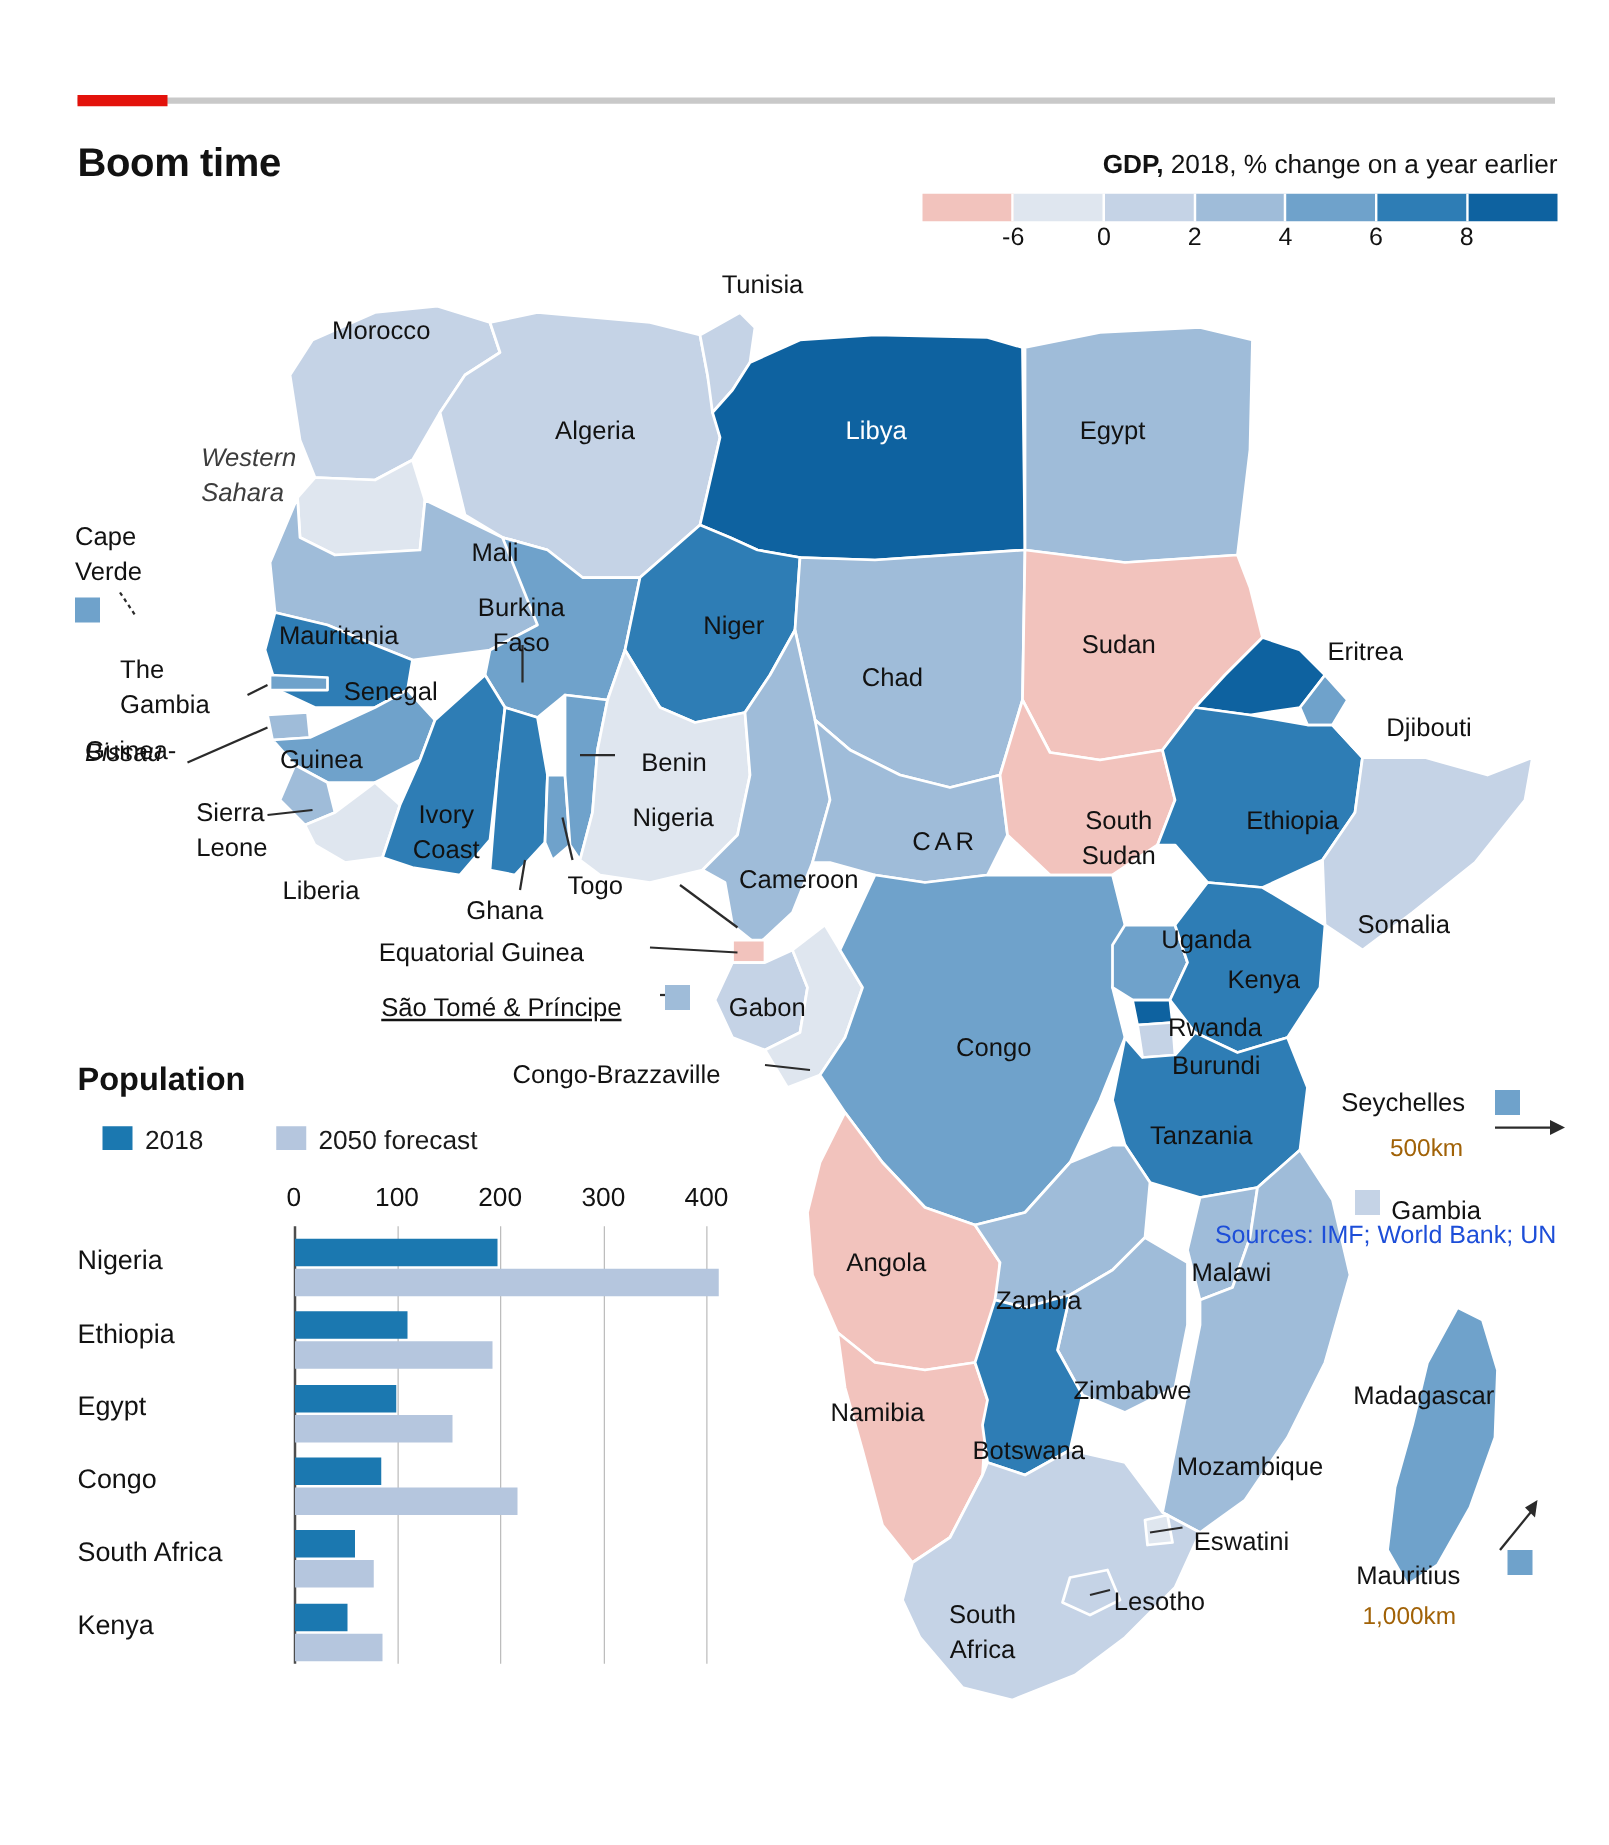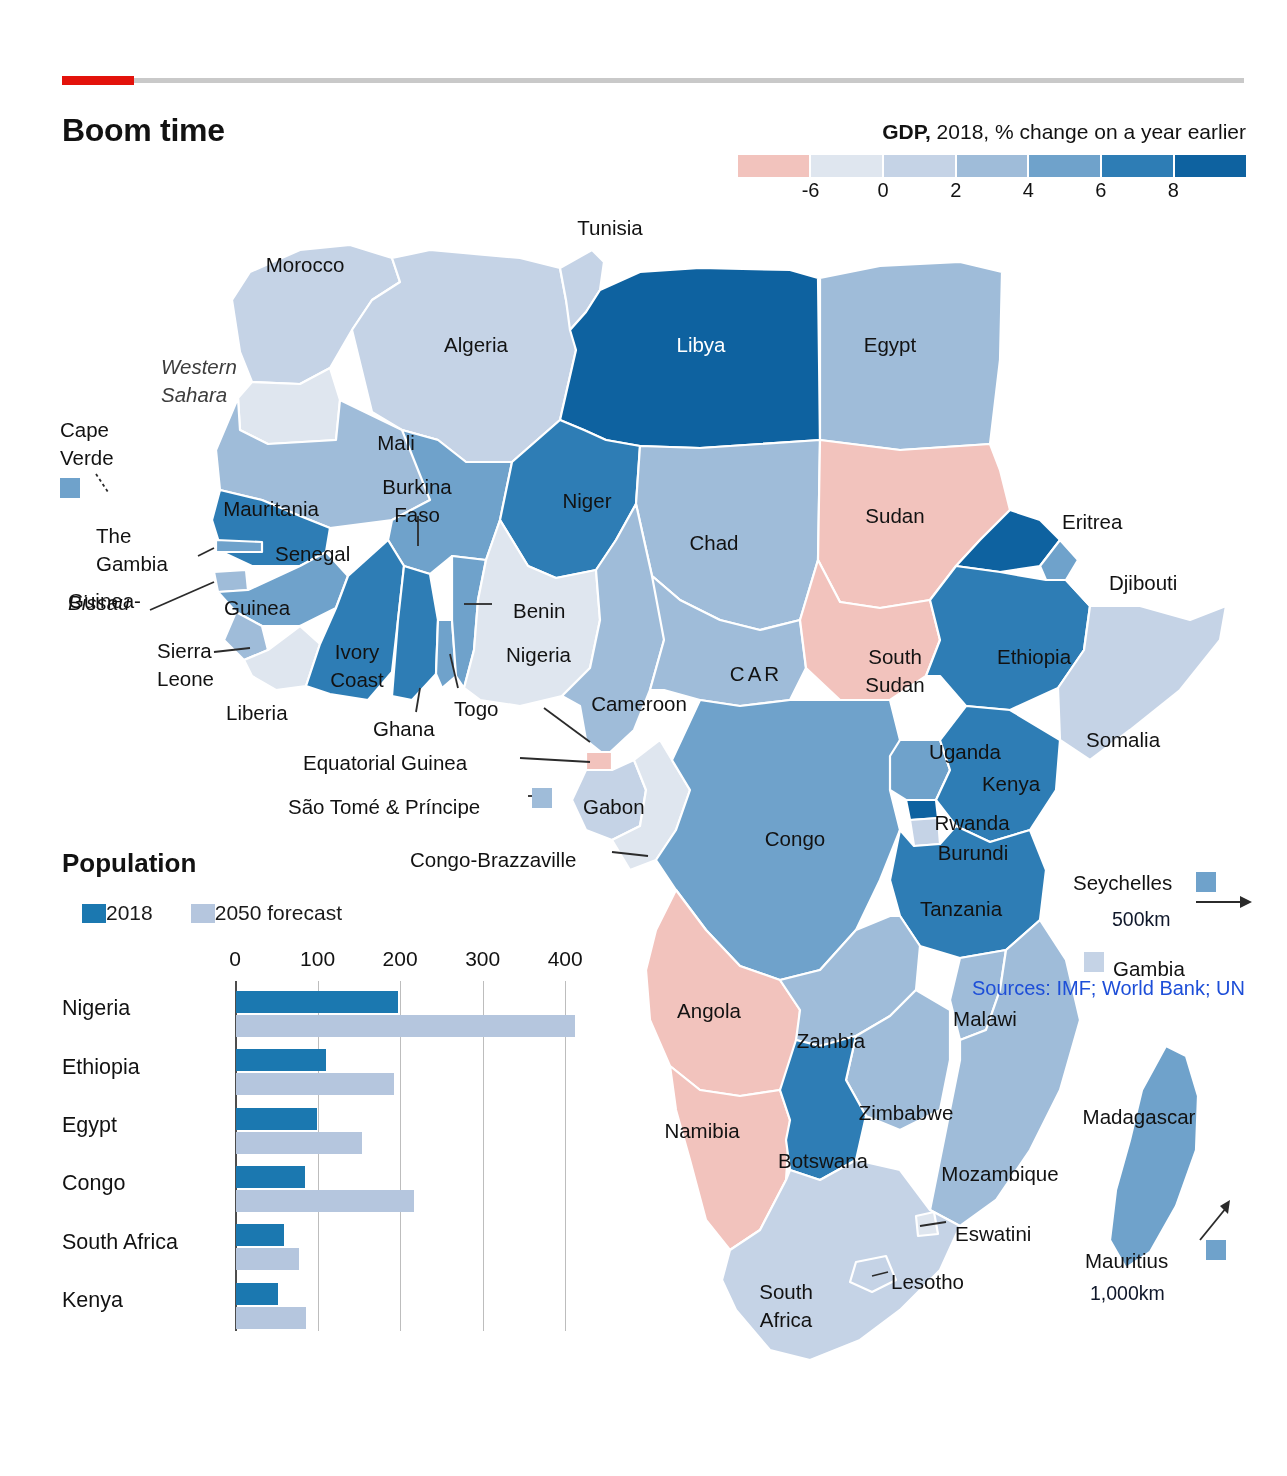--- a/index.html
+++ b/index.html
@@ -98,21 +98,21 @@
     width: 20px; height: 20px;
   }
   
   .pop {
     position: absolute;
     left: 62px; top: 848px;
     width: 560px;
   }
   .pop-title { font-size: 26px; font-weight: bold; color: #121212; }
   .pop-sub { font-size: 21px; margin-top: 4px; color: #121212; }
-  .pop-legend { display: flex; align-items: center; gap: 0; margin-top: 22px; font-size: 21px; padding-left: 20px; }
+  .pop-legend { display: flex; gap: 10px; margin-top: 22px; font-size: 21px; padding-left: 20px; }
   .pop-legend .sw { width: 24px; height: 19px; display: inline-block; }
   .pop-legend .gap { width: 38px; }
   .chart {
     position: relative;
     margin-top: 22px;
     width: 528px;
     height: 390px;
   }
   .chart-axis-labels {
     position: absolute; left: 0; top: 0; width: 528px; height: 30px;
@@ -134,21 +134,21 @@
   .bar.b2050 { background: #b5c6de; }
   .pop-rowlabels { position: absolute; left: 0; top: 34px; width: 528px; height: 350px; }
   .pop-rowlabels span { position: absolute; left: 0; font-size: 21.5px; color: #121212; white-space: nowrap; }
   
   .sources {
     position: absolute;
     right: 42px; bottom: 72px;
     font-size: 20px;
     color: #1d4ed8;
   }
-  .scale-text { position: absolute; font-size: 19.5px; color: #0f172a; white-space: nowrap; text-align: right; }
+  .scale-text { position: absolute; font-size: 19.5px; color: #a16207; white-space: nowrap; text-align: right; }
 </style>
 </head>
 <body>
 
 <div class="page">
 
   <div class="top-rule"></div>
   <div class="top-rule-red"></div>
 
   <div class="title">Boom time</div>
@@ -349,21 +349,21 @@
         <div class="mlabel c" style="left: 357px; top: 669px;">Coast</div>
         <div class="mlabel c spaced" style="left: 756px; top: 663px;">CAR</div>
         <div class="mlabel " style="left: 226px; top: 702px;">Liberia</div>
         <div class="mlabel " style="left: 454px; top: 698px;">Togo</div>
         <div class="mlabel c" style="left: 639px; top: 693px;">Cameroon</div>
         <div class="mlabel " style="left: 373px; top: 718px;">Ghana</div>
         <div class="mlabel c" style="left: 1123px; top: 729px;">Somalia</div>
         <div class="mlabel c" style="left: 965px; top: 741px;">Uganda</div>
         <div class="mlabel " style="left: 303px; top: 752px;">Equatorial Guinea</div>
         <div class="mlabel c" style="left: 1011px; top: 773px;">Kenya</div>
-        <div class="mlabel " style="left: 288px; top: 796px;">São Tomé &amp; Príncipe</div>
+        <div class="mlabel " style="left: 305px; top: 796px; text-decoration: underline;">São Tomé &amp; Príncipe</div>
         <div class="mlabel " style="left: 583px; top: 796px;">Gabon</div>
         <div class="mlabel c" style="left: 972px; top: 812px;">Rwanda</div>
         <div class="mlabel c" style="left: 795px; top: 828px;">Congo</div>
         <div class="mlabel c" style="left: 973px; top: 842px;">Burundi</div>
         <div class="mlabel " style="left: 388px; top: 849px; margin-left: 22px;">Congo-Brazzaville</div>
         <div class="mlabel " style="left: 1073px; top: 872px;">Seychelles</div>
         <div class="mlabel c" style="left: 961px; top: 898px;">Tanzania</div>
         <div class="mlabel " style="left: 1113px; top: 958px;">Gambia</div>
         <div class="mlabel c" style="left: 709px; top: 1000px;">Angola</div>
         <div class="mlabel c" style="left: 985px; top: 1008px;">Malawi</div>

